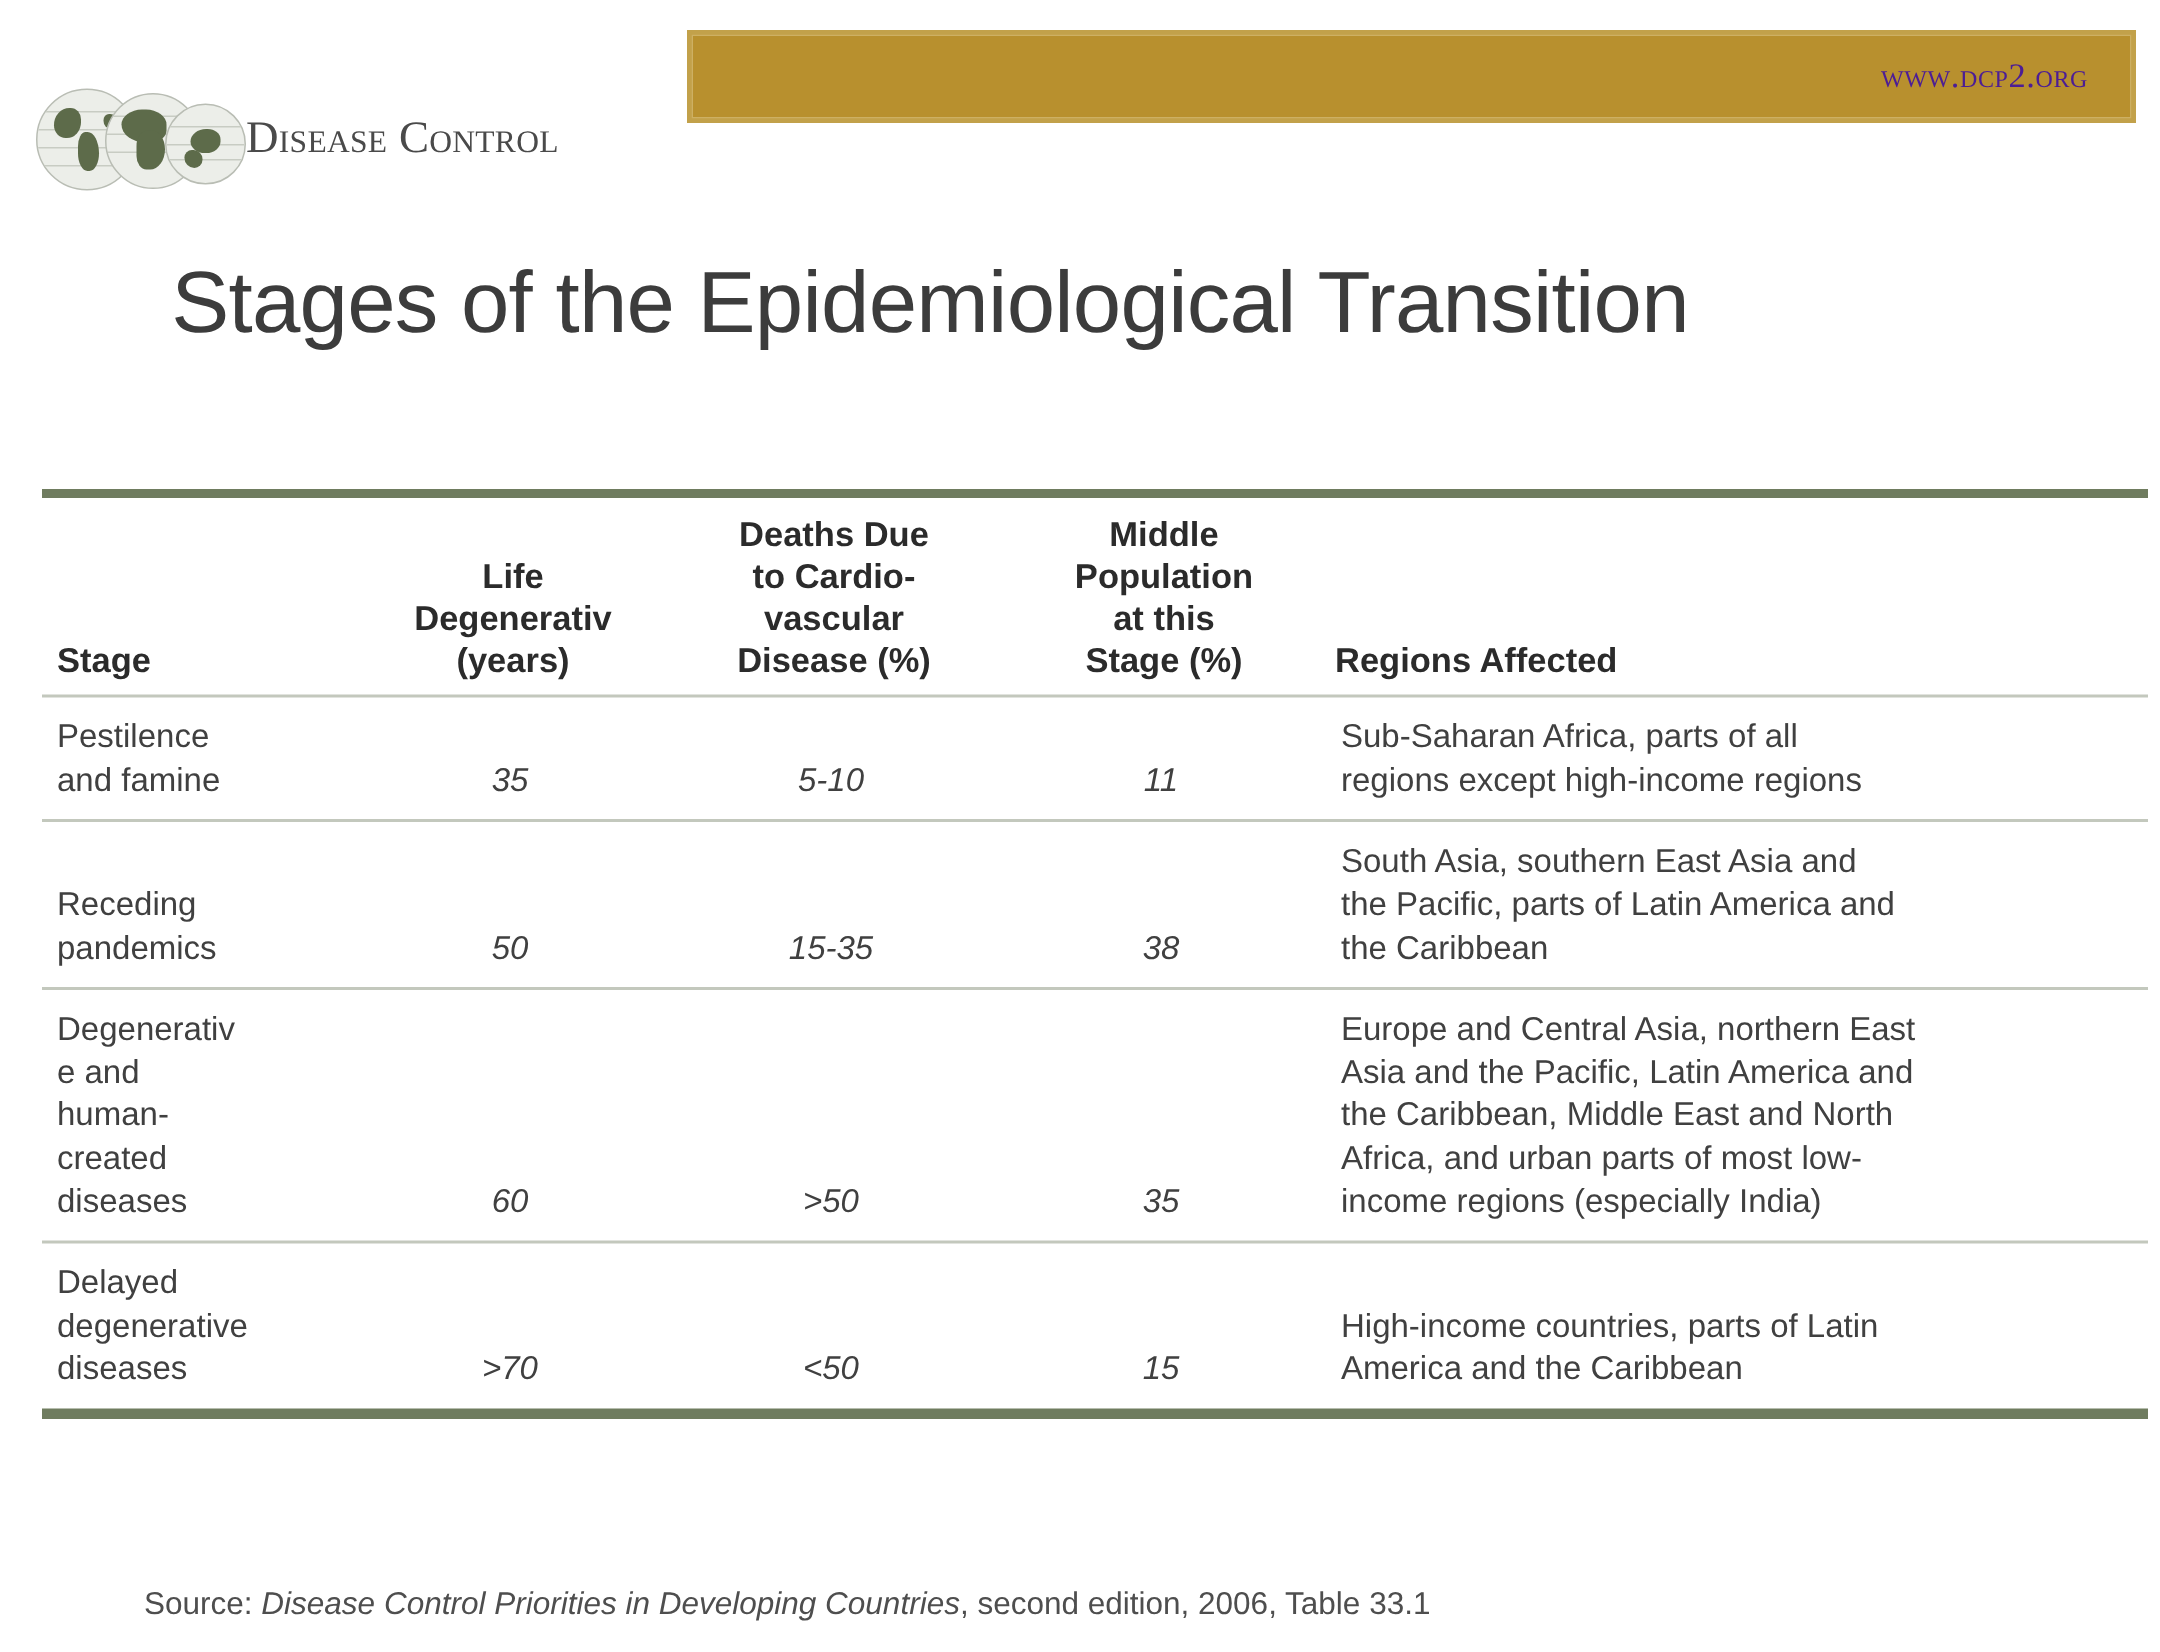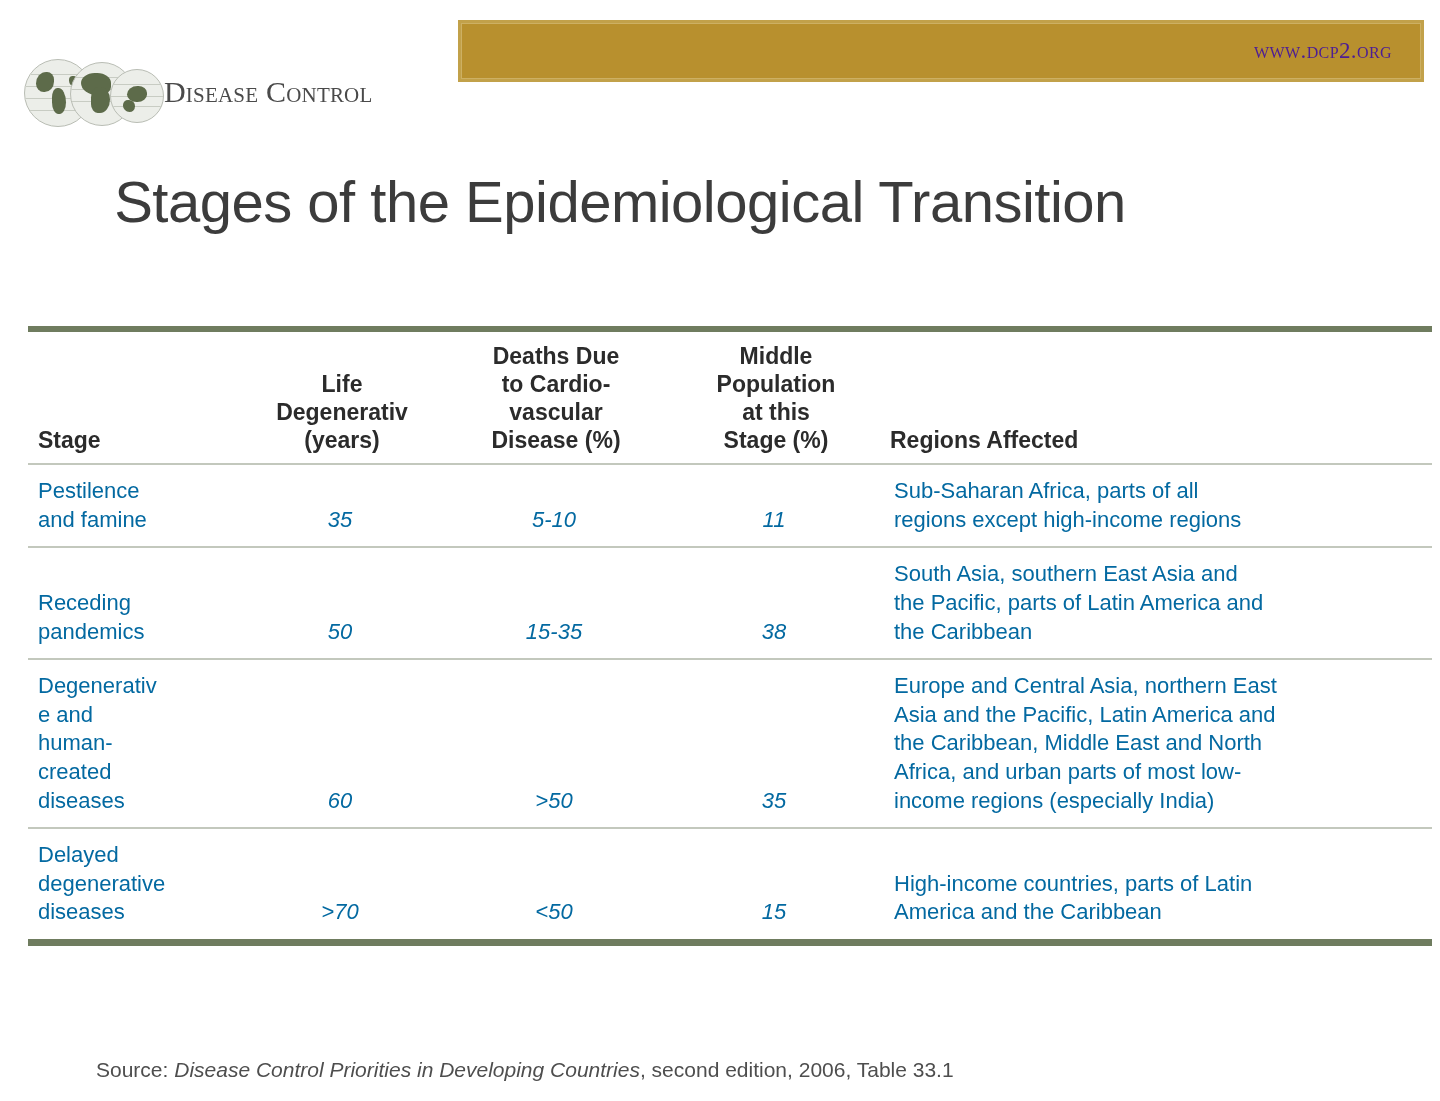--- a/index.html
+++ b/index.html
@@ -164,21 +164,21 @@
     color: #2b2b2b;
     padding: 10px 6px 9px 10px;
     line-height: 1.22;
     border-bottom: 2px solid #c3c8bd;
   }
   thead th.num { text-align: center; }
 
   tbody td {
     vertical-align: bottom;
     font-size: 22px;
-    color: #0369a1;
+    color: #404040;
     line-height: 1.30;
     padding: 12px 6px 12px 10px;
     border-bottom: 2px solid #c3c8bd;
   }
   tbody tr:last-child td { border-bottom: none; }
   tbody td.num {
     text-align: center;
     padding-left: 6px;
     padding-right: 6px;
     font-style: italic;

